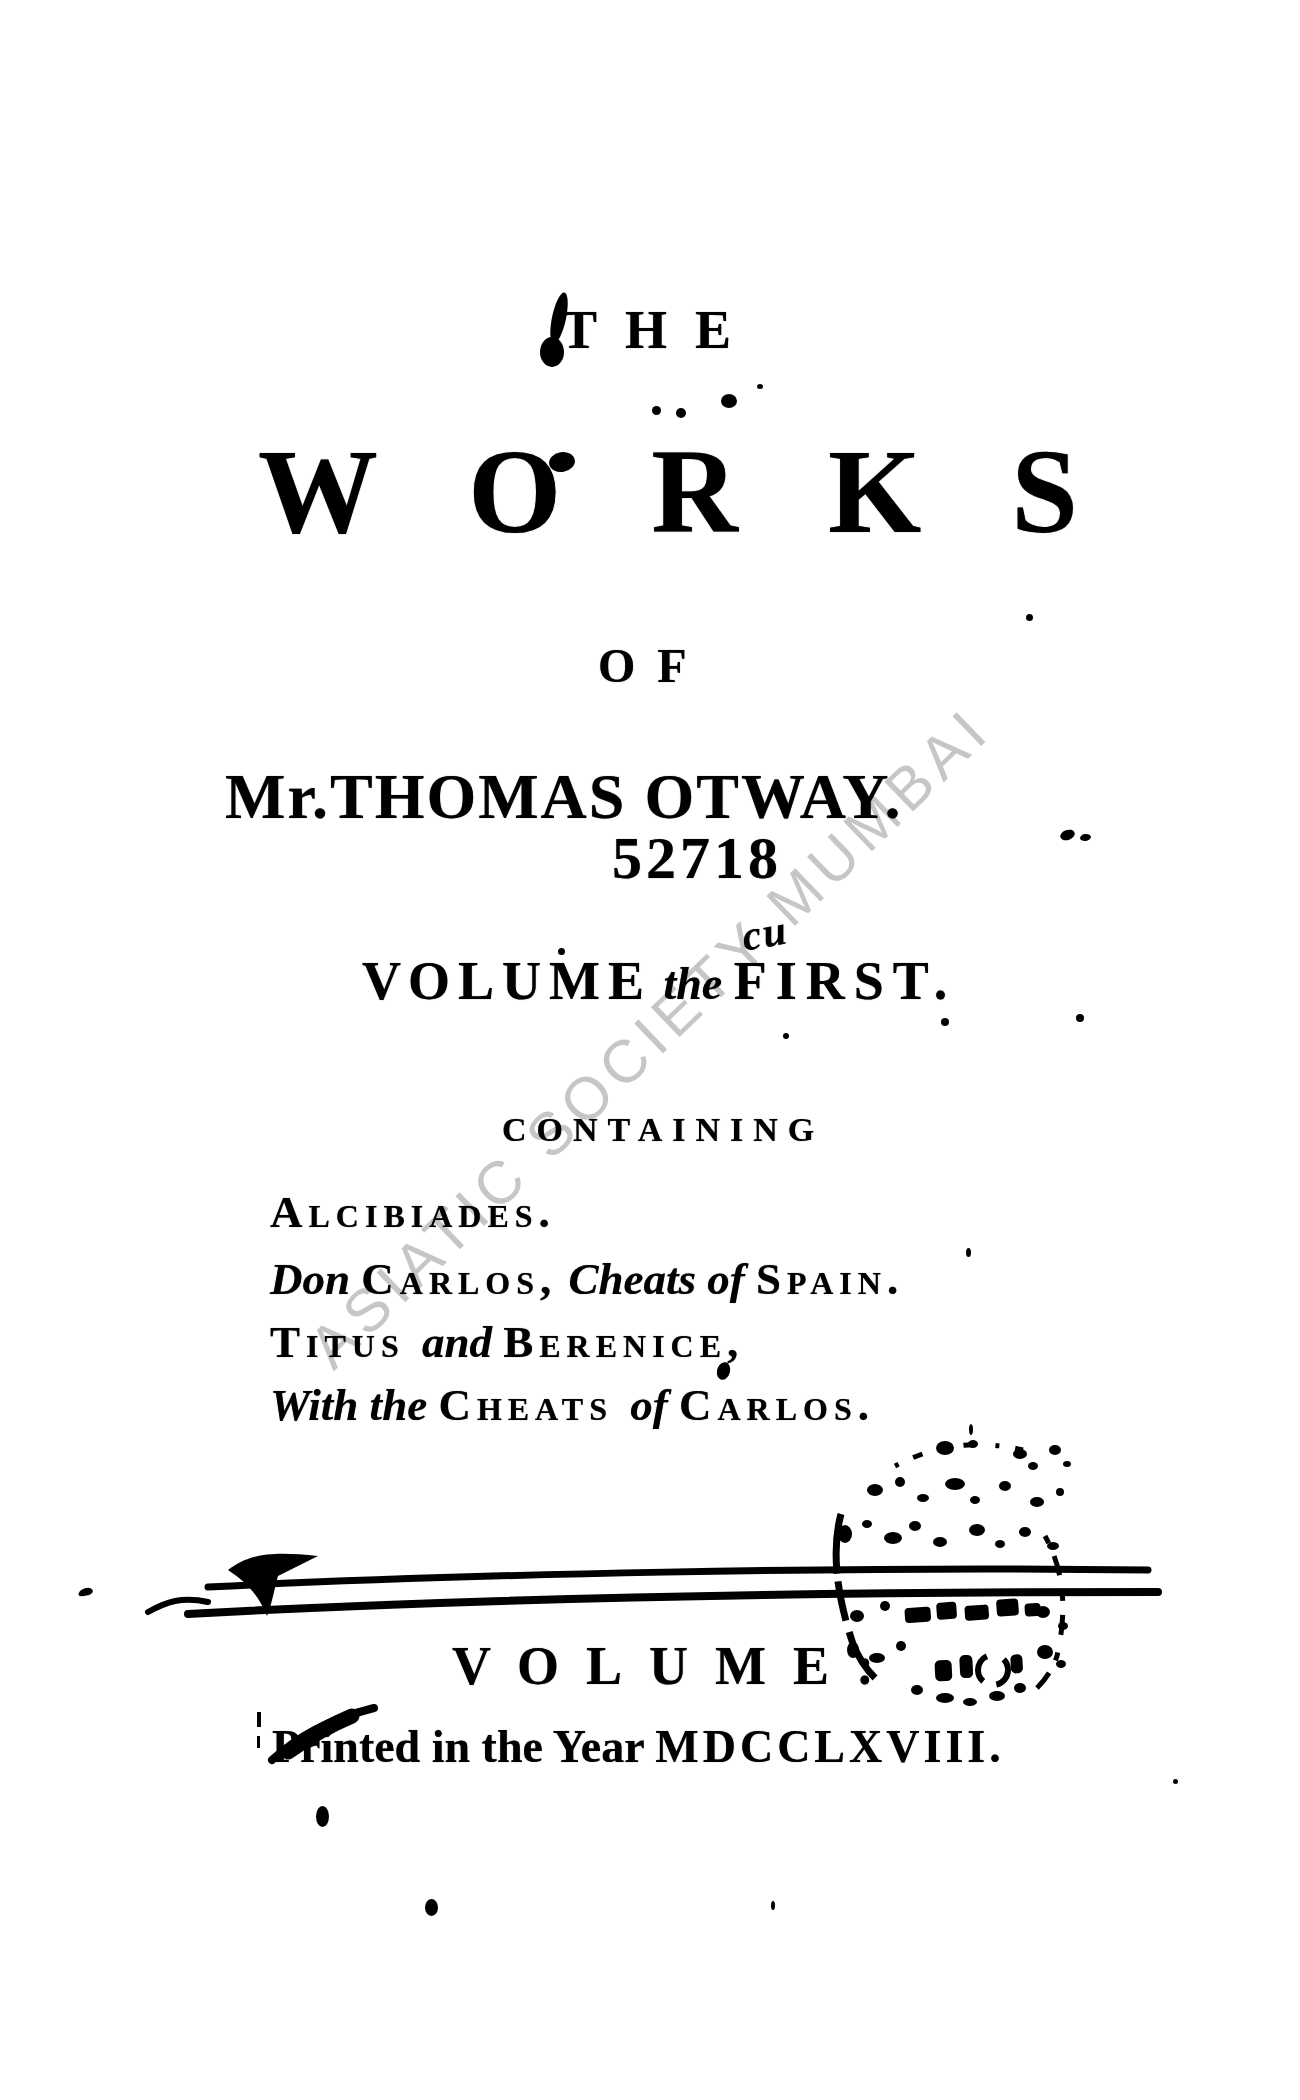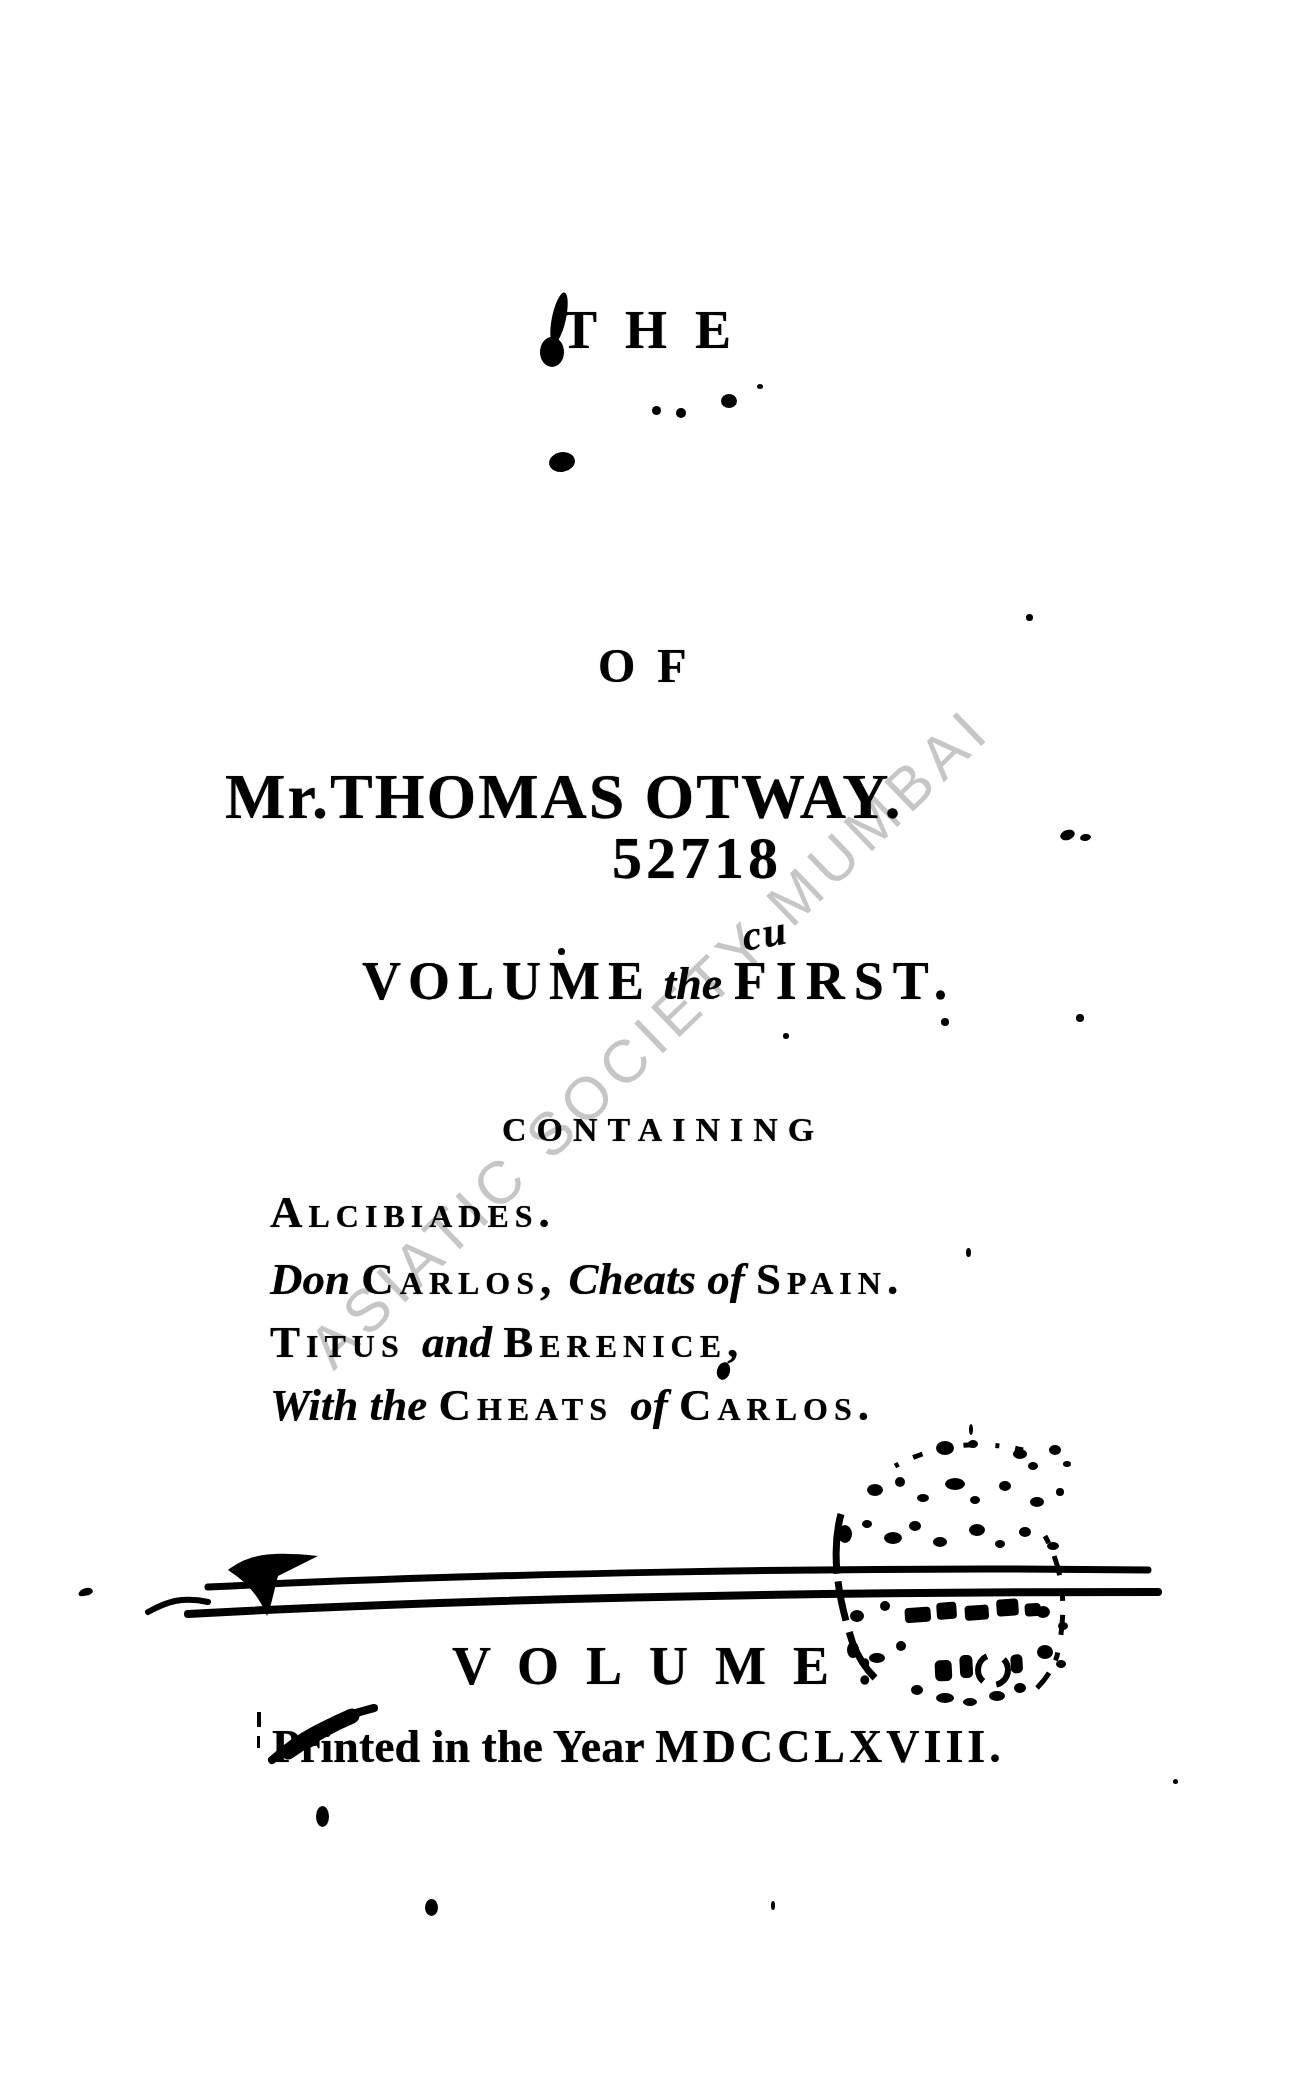--- a/index.html
+++ b/index.html
@@ -37,20 +37,21 @@
   svg{position:absolute;overflow:visible;}
 </style>
 </head>
 <body>
 
 <div id="page">
 
   <div class="wm">ASIATIC SOCIETY MUMBAI</div>
 
   <div class="abs ink the">THE</div>
+  <div class="abs ink works">WORKS</div>
   <div class="abs ink of">OF</div>
 
   <div class="abs ink author">Mr.THOMAS OTWAY.</div>
   <div class="abs ink accession">52718</div>
   <div class="abs ink cu">cu</div>
 
   <div class="abs ink volume">
     <span class="caps1">VOLUME</span><span class="the-it">&nbsp;</span><span class="the-it">the</span><span class="the-it">&nbsp;</span><span class="caps2">FIRST.</span>
   </div>
 

